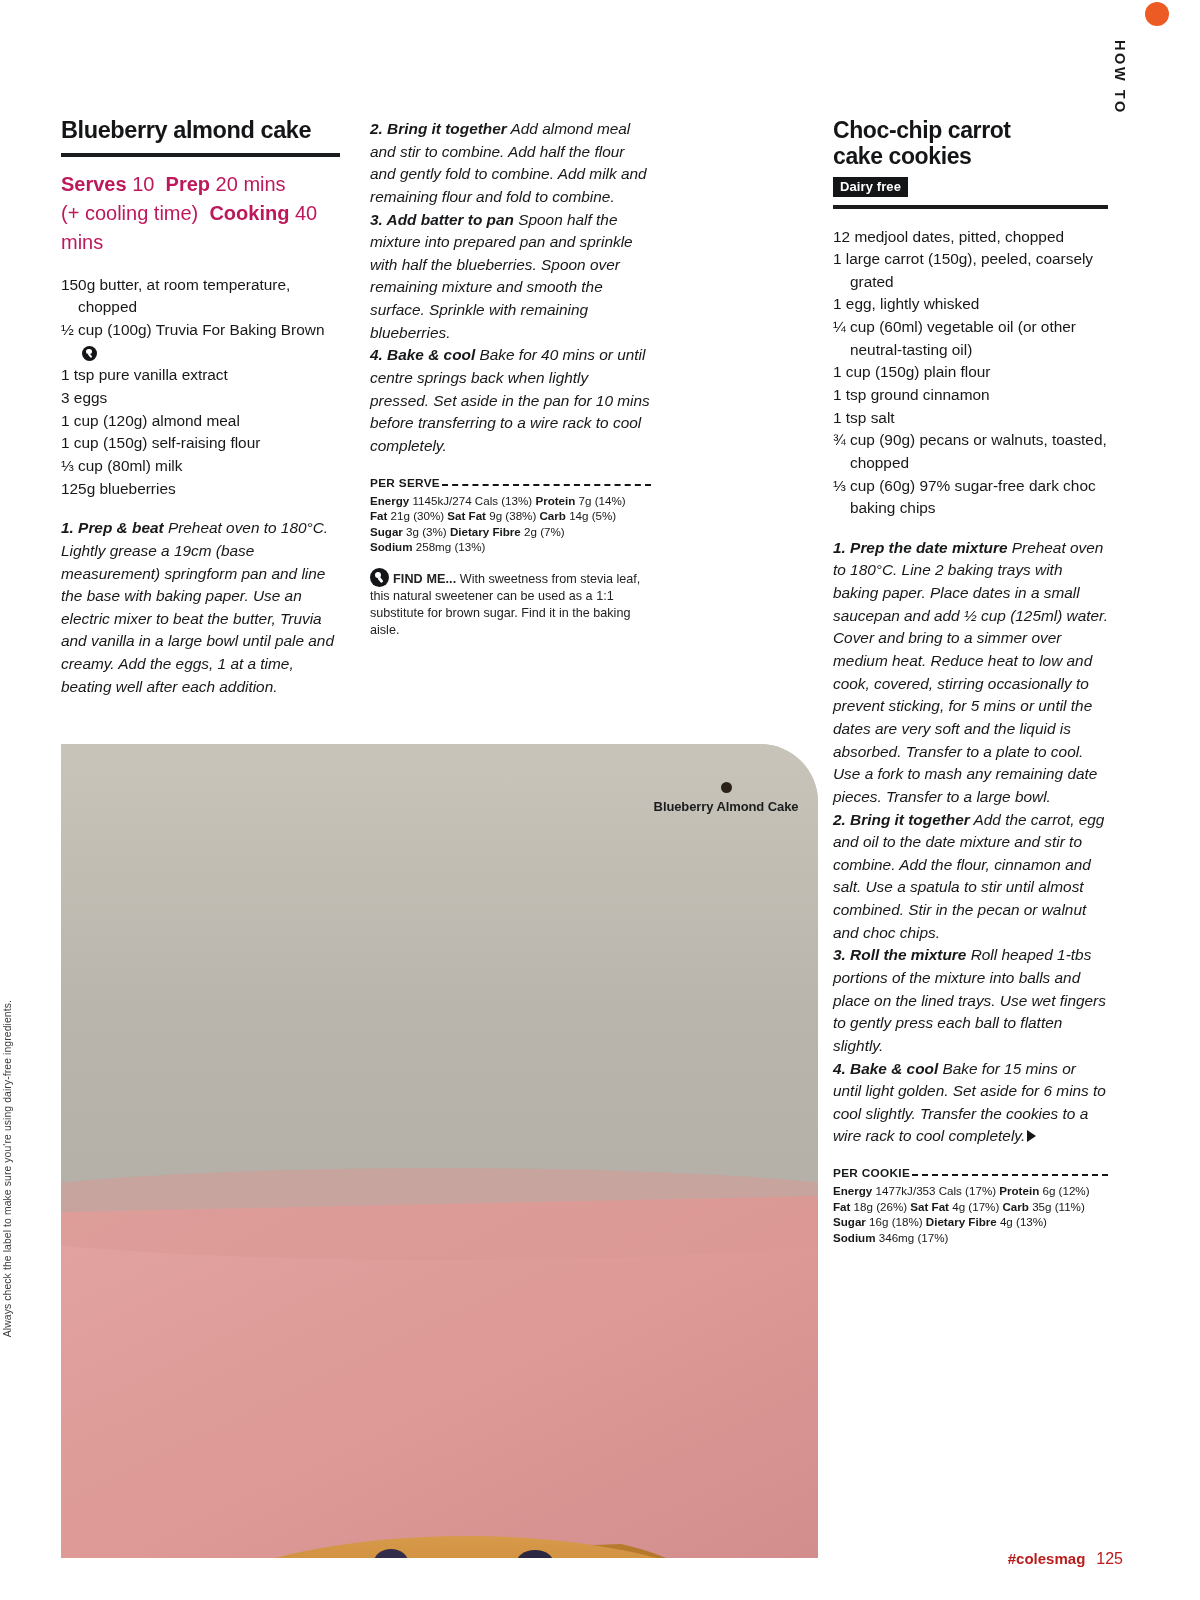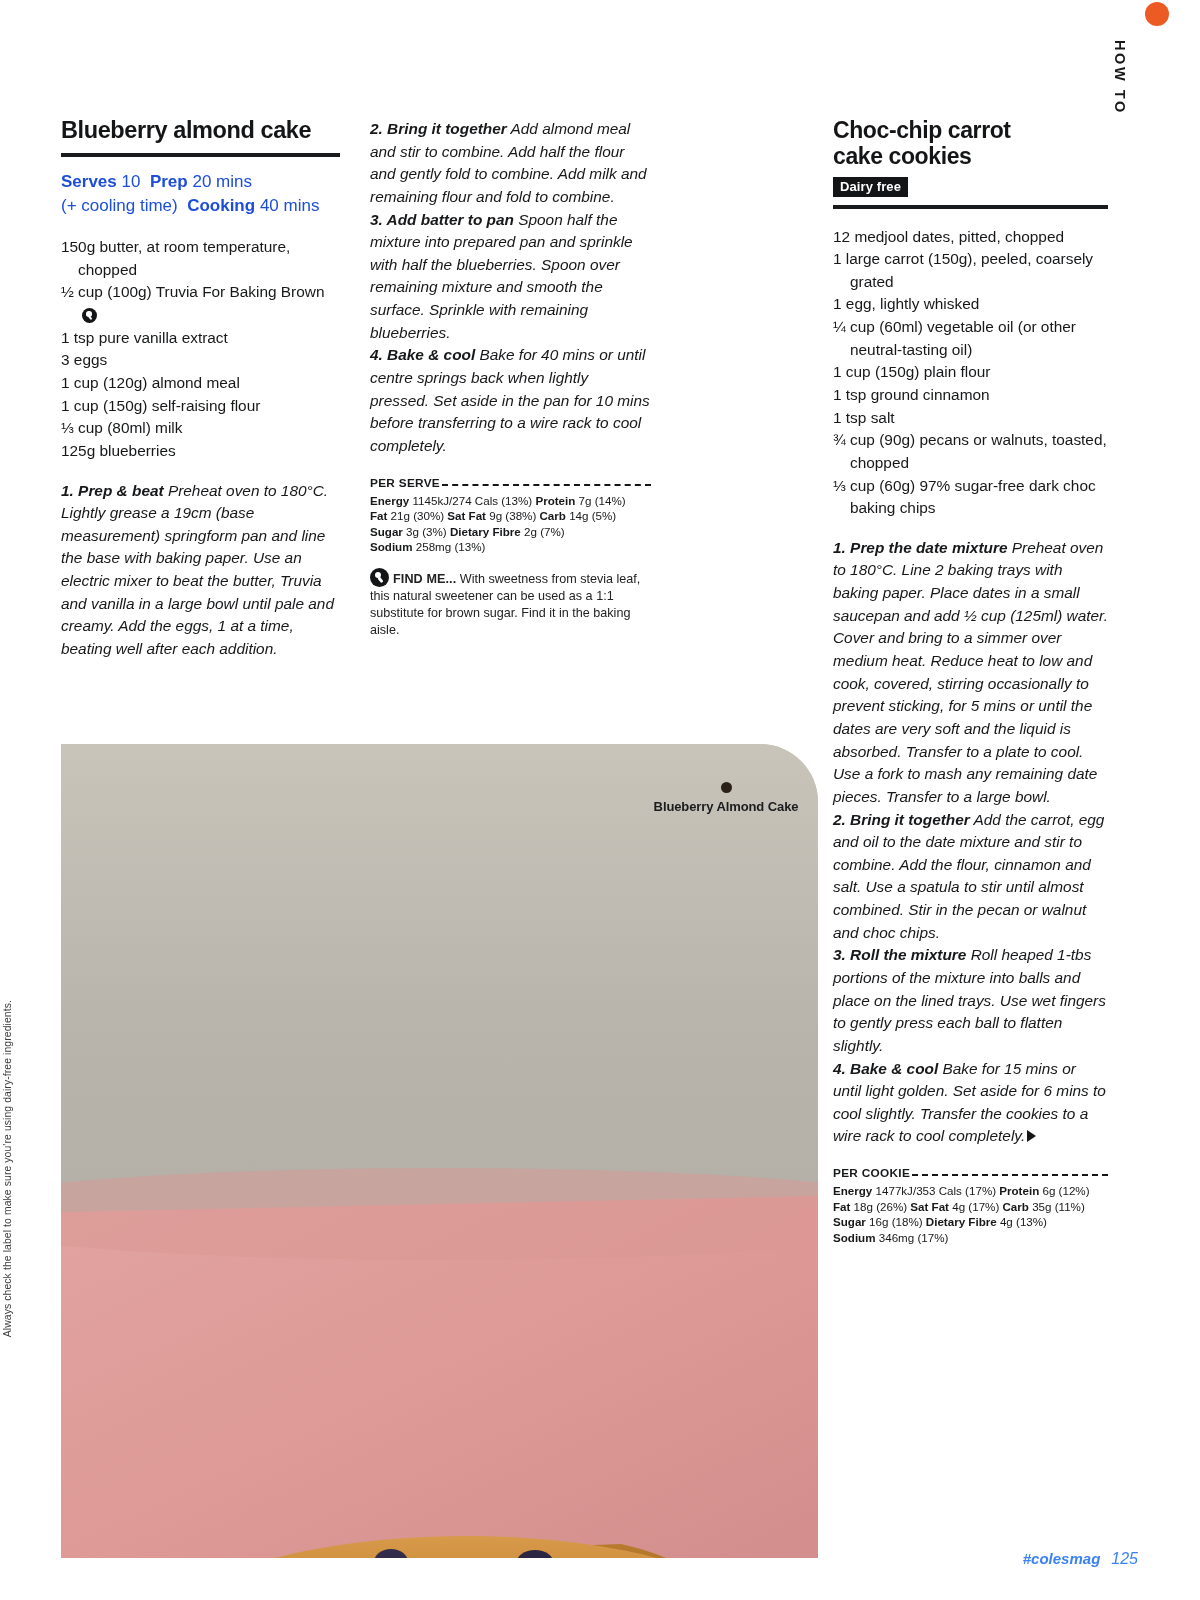--- a/index.html
+++ b/index.html
@@ -51,21 +51,21 @@
 
   .rule{height:4px;background:#1a1b1d;margin-top:9px;}
 
   .badge{
     display:inline-block;background:#141517;color:#fff;
     font-size:13px;font-weight:700;letter-spacing:.1px;
     padding:2px 7px 3px 7px;margin-top:7px;
   }
 
   .meta{
-    font-size:17px;line-height:1.45;margin-top:13px;color:#1d4ed8;
+    font-size:20px;line-height:1.45;margin-top:13px;color:#be185d;
   }
   .meta b{font-weight:700;}
 
   .ingredients{
     font-size:15.4px;line-height:1.47;margin-top:17px;color:#17181a;
   }
   .ing{ text-indent:0; padding-left:17px; text-indent:-17px; }
   .ing .ic{
     display:inline-block;width:15px;height:15px;border-radius:50%;
     background:#141517;position:relative;vertical-align:-3px;margin-left:4px;
@@ -142,22 +142,22 @@
     text-align:center;font-size:13px;font-weight:700;line-height:1.3;
     color:#1b1c1e;letter-spacing:-.1px;
   }
   .cap-dot{
     width:11px;height:11px;border-radius:50%;background:#2a2118;
     margin:0 auto 6px auto;
   }
 
   
   .footer{
-    position:absolute;right:62px;bottom:32px;
-    font-size:15px;color:#3b82f6;display:flex;align-items:baseline;gap:11px;font-style:italic;
+    position:absolute;right:77px;bottom:32px;
+    font-size:15px;color:#b91c1c;display:flex;align-items:baseline;gap:11px;
   }
   .footer .tag{font-weight:700;}
   .footer .pg{font-weight:400;font-size:16px;}
 </style>
 </head>
 <body>
 
 <div class="page">
 
   <div class="orange-dot"></div>

